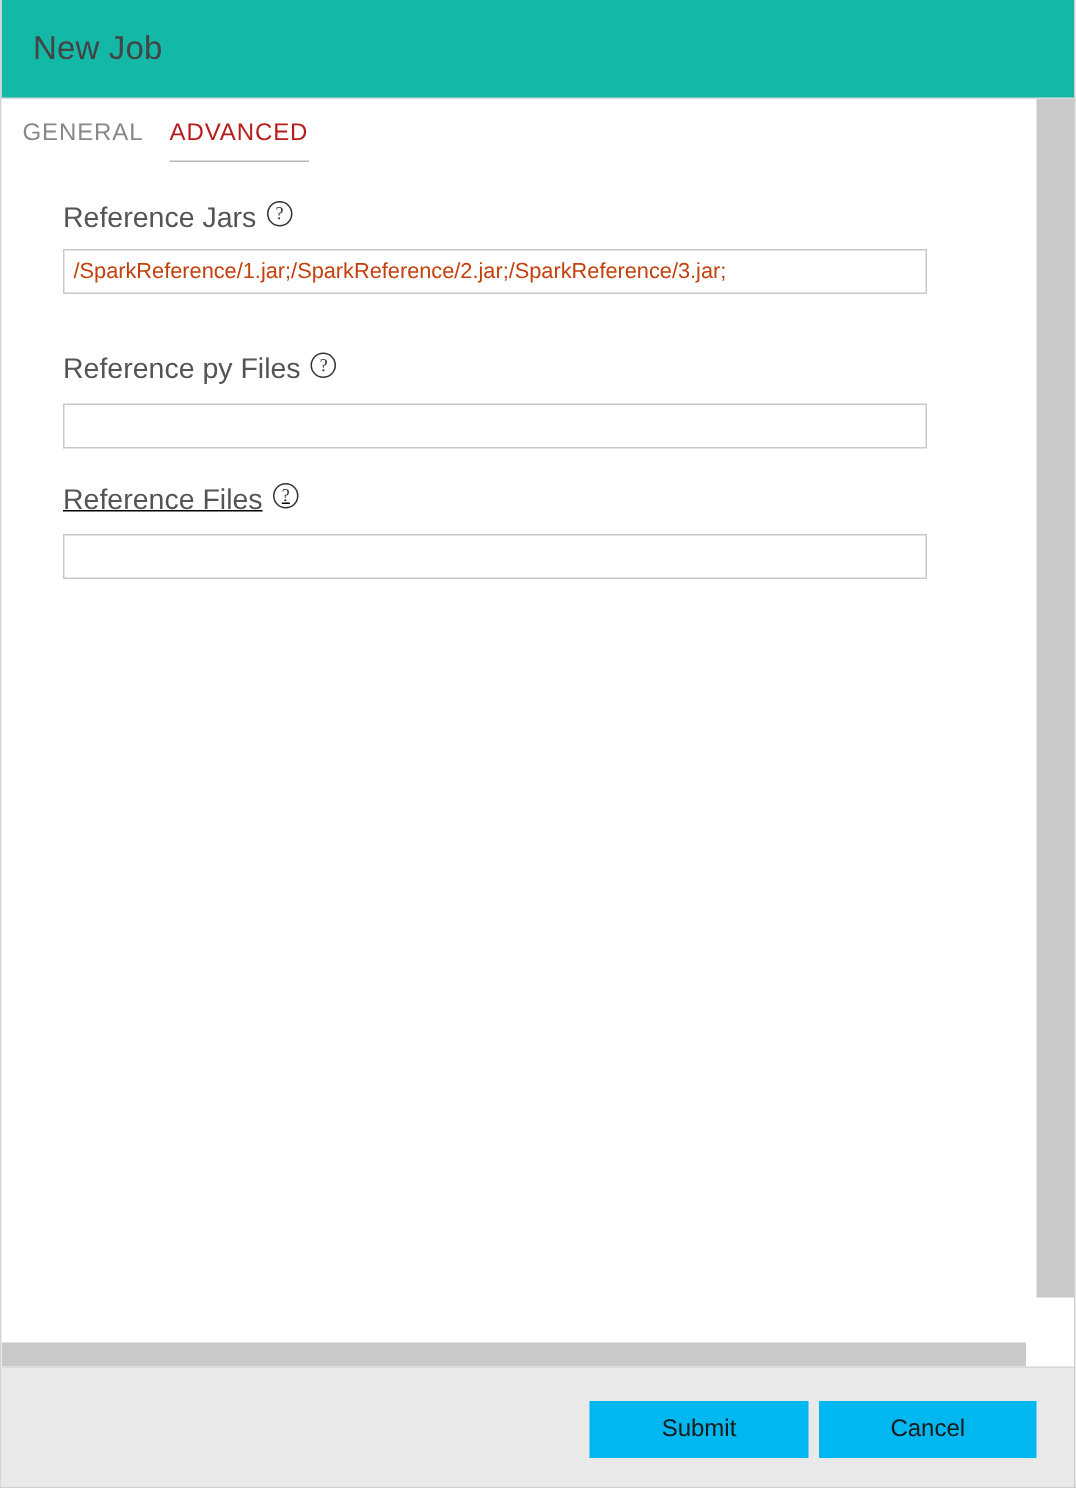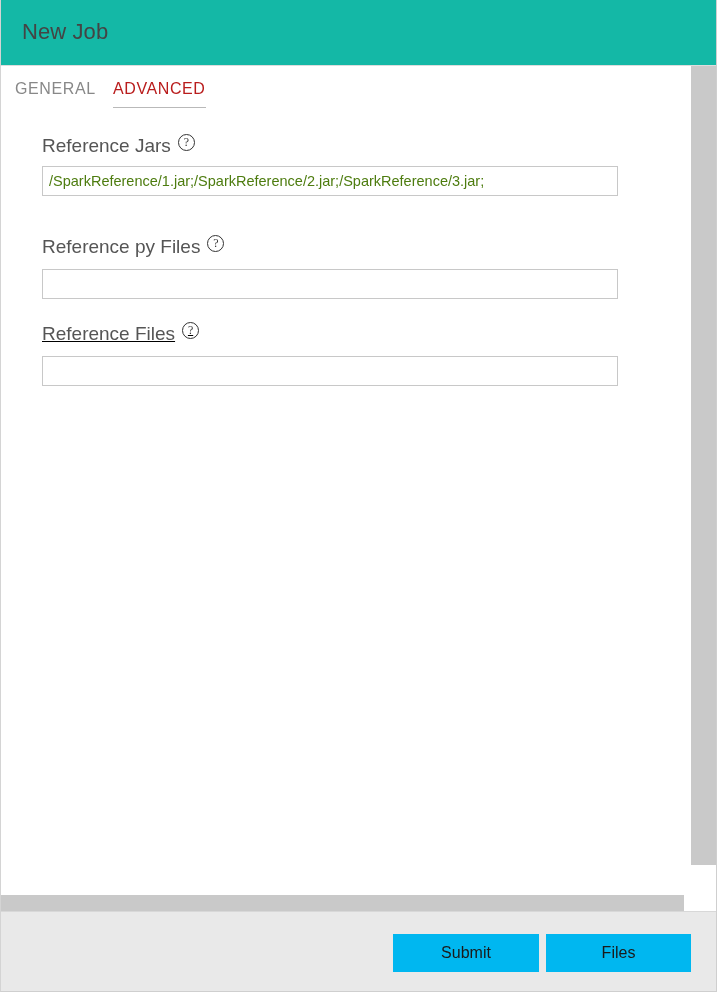--- a/index.html
+++ b/index.html
@@ -108,21 +108,21 @@
     vertical-align: middle;
   }
   .text-input {
     display: block;
     margin-left: 41px;
     width: 576px;
     height: 30px;
     border: 1px solid #c8c8c8;
     background: #ffffff;
     font-size: 14.5px;
-    color: #4d7c0f;
+    color: #c2410c;
     padding: 0 6px;
     outline: none;
     font-family: "Liberation Sans", sans-serif;
   }
   .field-jars .field-label-row { padding-top: 2px; }
   .field-jars .text-input { margin-top: 4px; }
   .field-py  { margin-top: 34px; }
   .field-py  .text-input { margin-top: 5px; }
   .field-files { margin-top: 18px; text-decoration: underline; }
   .field-files .text-input { margin-top: 5px; }
@@ -226,16 +226,16 @@
   <div id="vscroll-track">
     <div id="vscroll-thumb"></div>
   </div>
 
   <div id="hscroll-track">
     <div id="hscroll-thumb"></div>
   </div>
 
   <div id="footer">
     <button id="btn-submit" class="action-button">Submit</button>
-    <button id="btn-cancel" class="action-button">Files</button>
+    <button id="btn-cancel" class="action-button">Cancel</button>
   </div>
 
 </div>
 
 </body></html>

